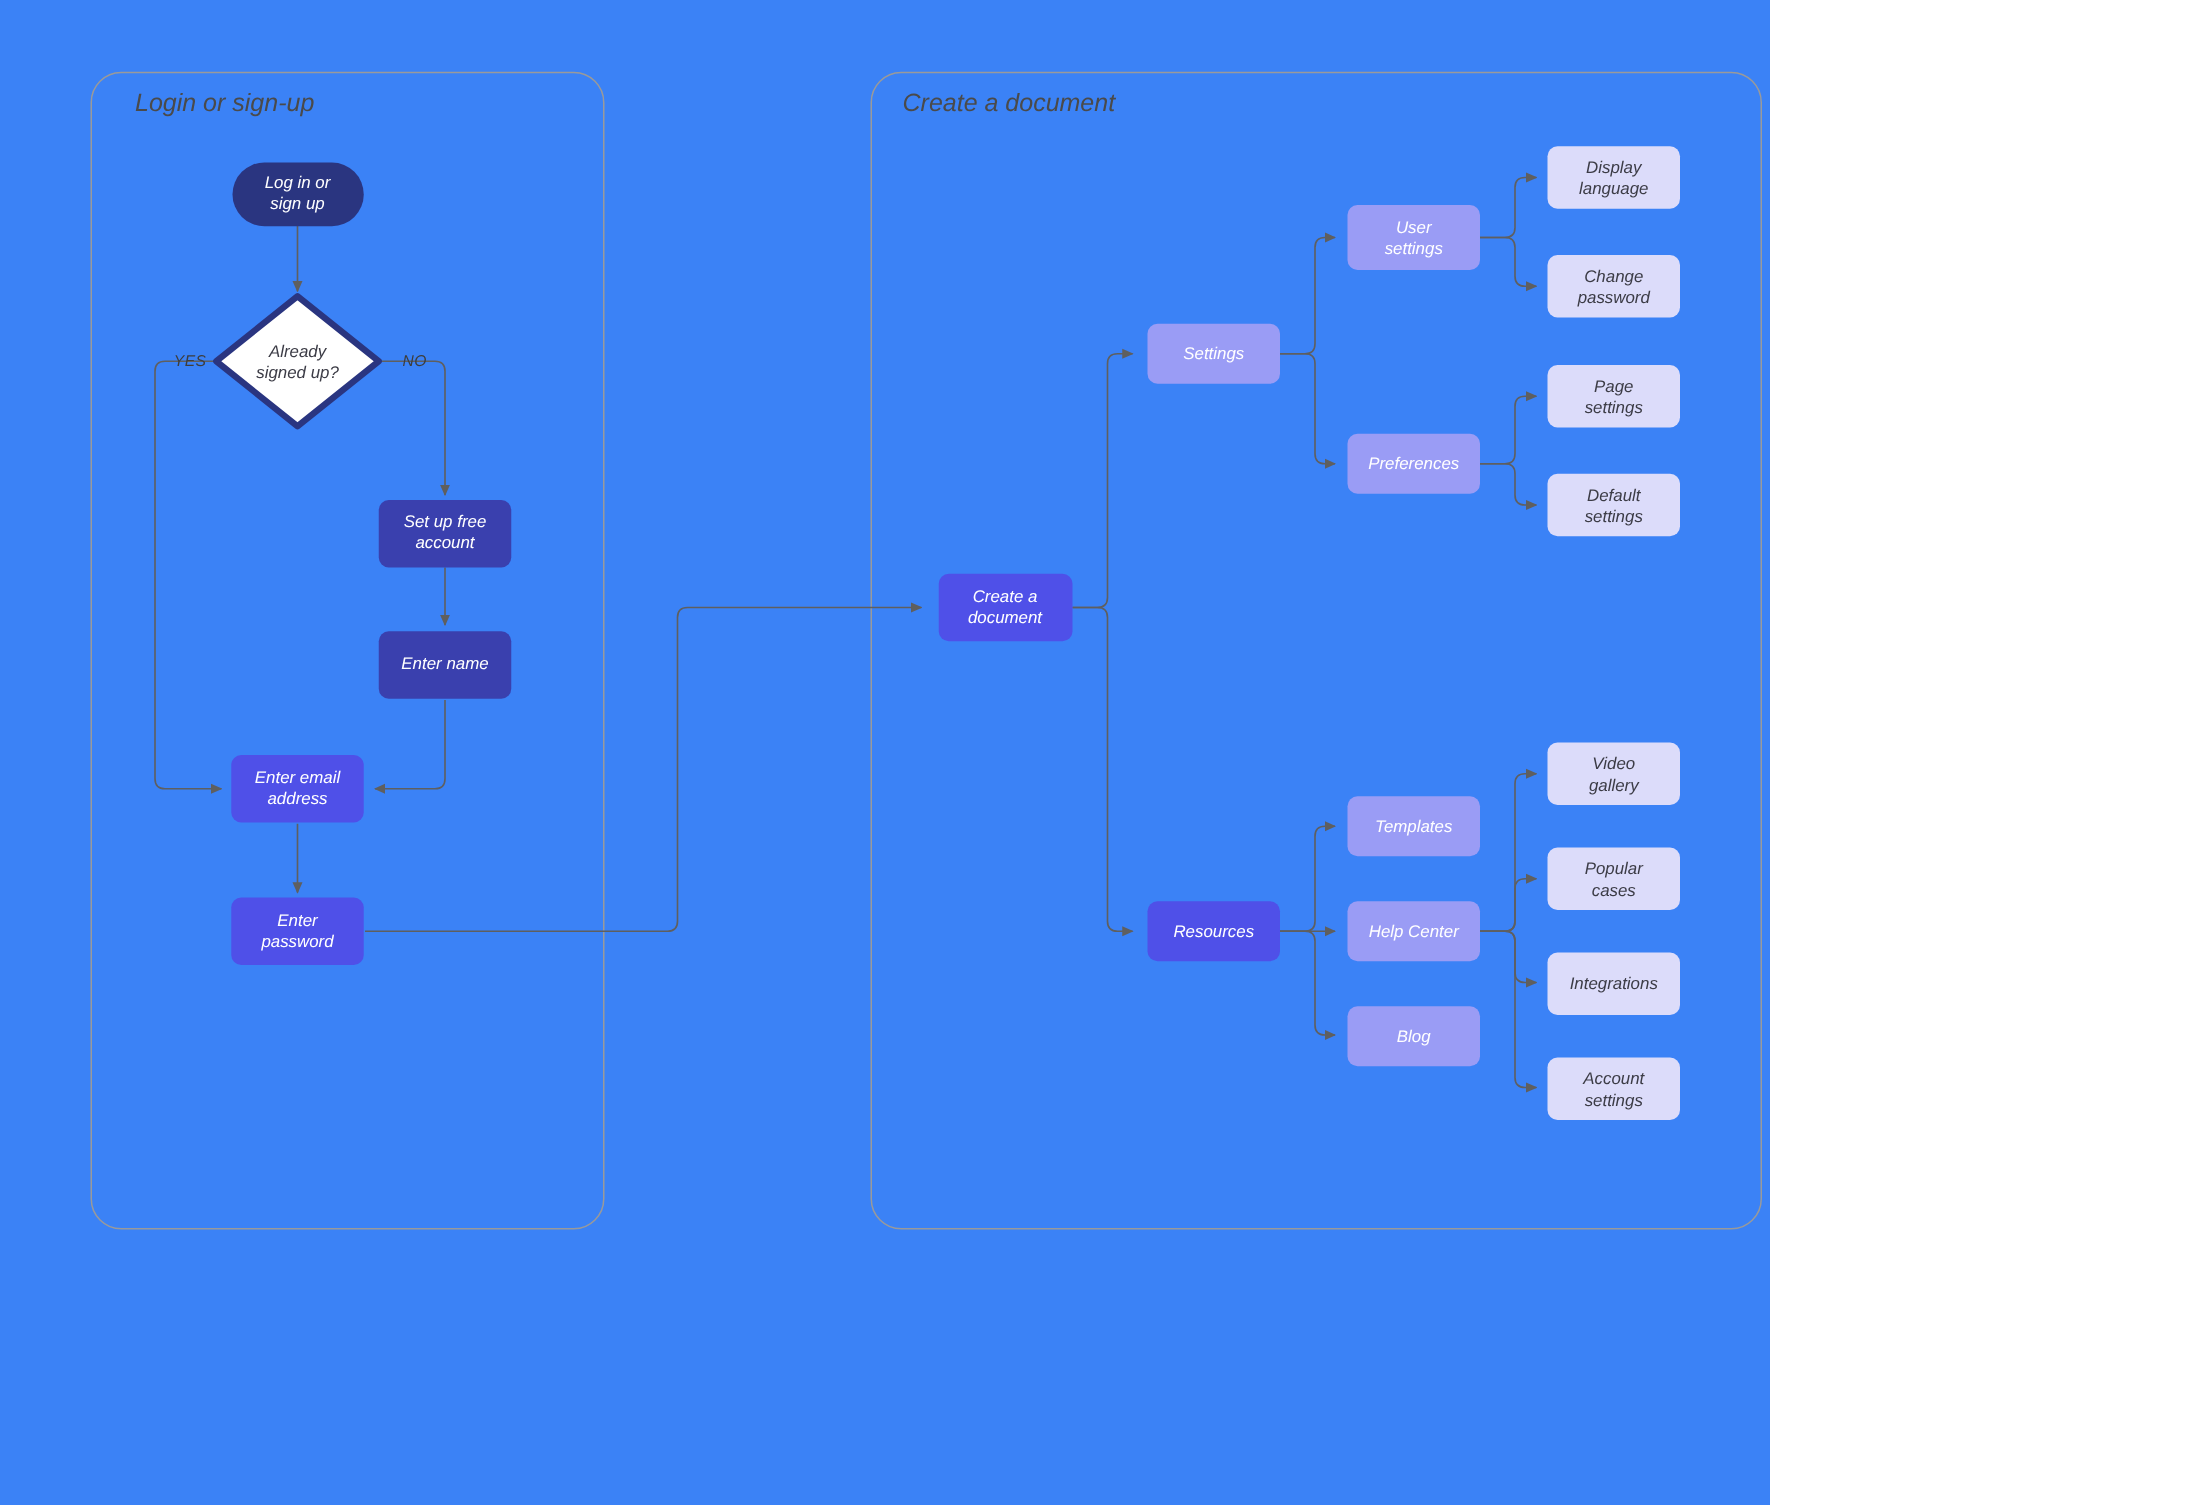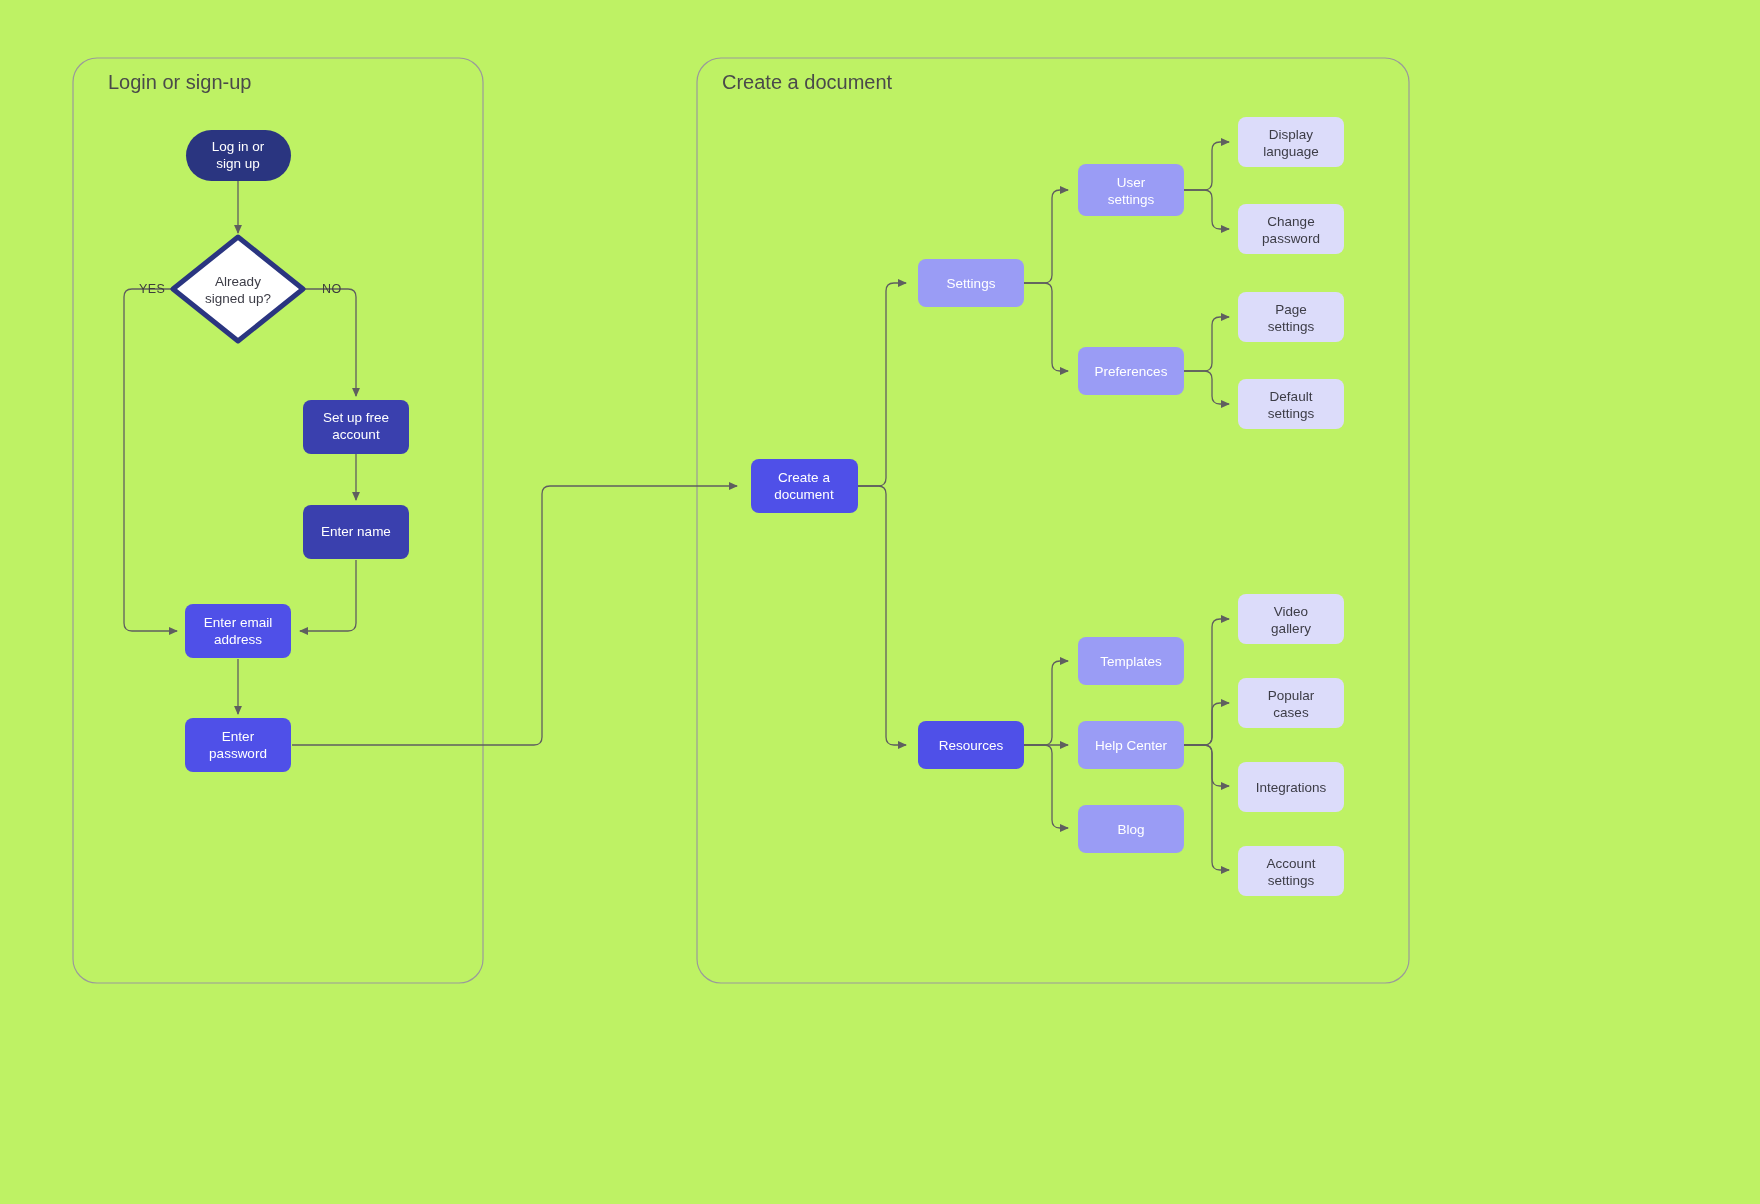--- a/index.html
+++ b/index.html
@@ -8,23 +8,24 @@
     background: #ffffff;
   }
   body {
     width: 1760px;
     height: 1204px;
     font-family: "Liberation Sans", sans-serif;
     overflow: hidden;
   }
   #canvas {
     position: relative;
-    width: 1760px;
+    width: 1416px;
     height: 1204px;
-    background: #bef264;
+    background: #3b82f6;
+    font-style: italic;
   }
   svg#flow {
     position: absolute;
     top: 0;
     left: 0;
     width: 1760px;
     height: 1204px;
   }
   .group-frame {
     fill: none;

